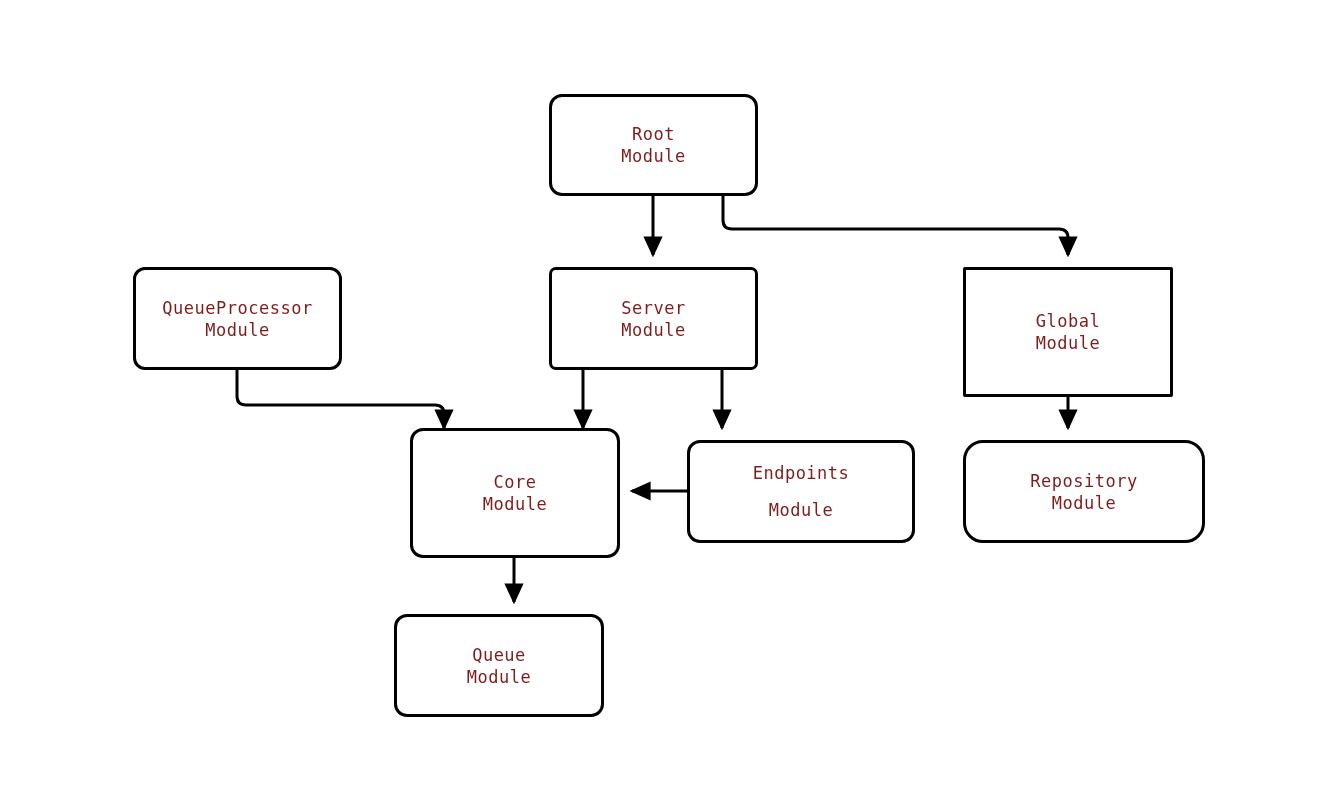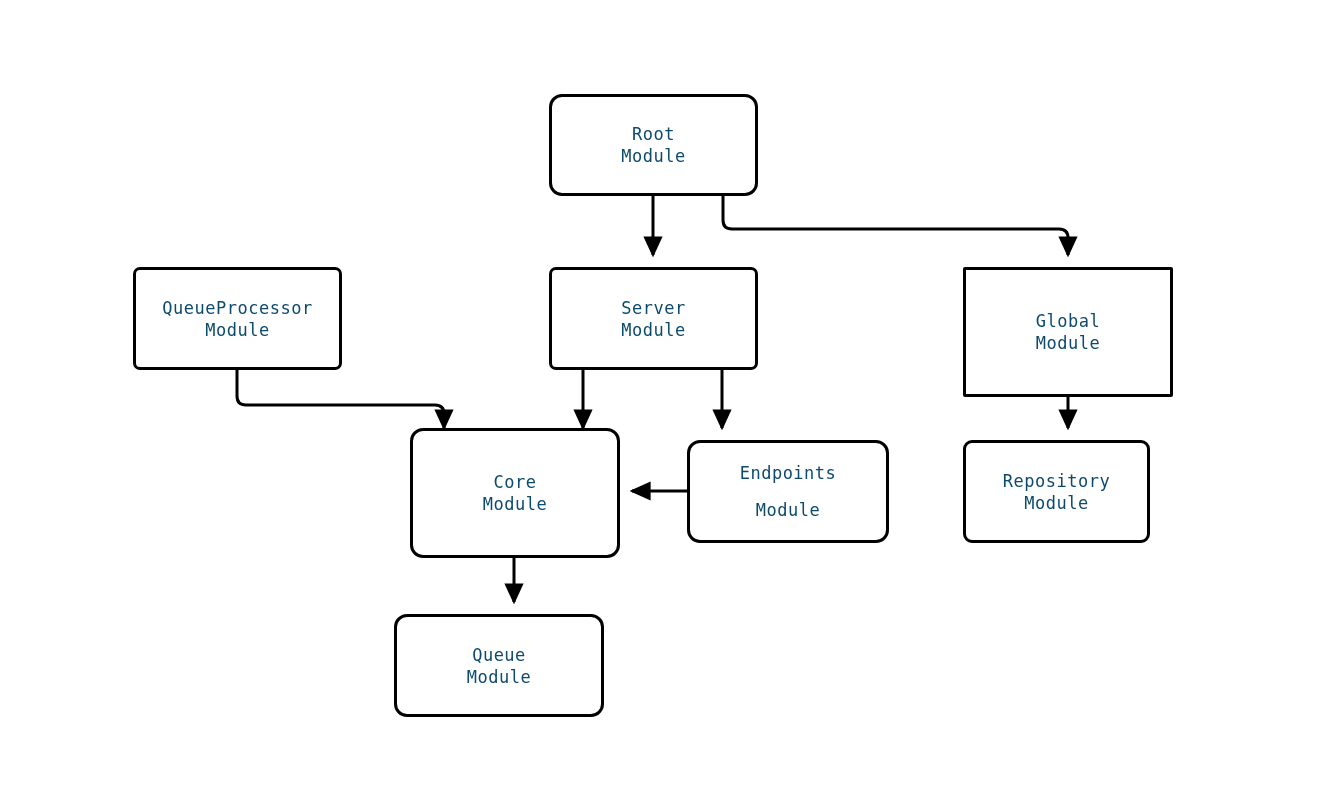--- a/index.html
+++ b/index.html
@@ -36,21 +36,21 @@
     display: flex;
     flex-direction: column;
     align-items: center;
     justify-content: center;
     z-index: 2;
   }
   .node-label-line {
     font-family: "DejaVu Sans Mono", "Liberation Mono", monospace;
     font-size: 17px;
     line-height: 22px;
-    color: #0c4a6e;
+    color: #7f1d1d;
     letter-spacing: 0.5px;
     white-space: pre;
     text-align: center;
   }
 </style>
 </head>
 <body>
 
 <div id="diagram-canvas">
 
@@ -70,46 +70,46 @@
         <path d="M 687 491 L 632 491" marker-end="url(#arrowhead)"></path>
         <path d="M 514 543 L 514 602" marker-end="url(#arrowhead)"></path>
       </g>
   </svg>
 
   <div class="node" style="left: 549px; top: 94px; width: 209px; height: 102px; border-radius: 13px; border-width: 3px; border-color: rgb(0, 0, 0);">
     <span class="node-label-line">Root</span>
     <span class="node-label-line">Module</span>
   </div>
 
-  <div class="node" style="left: 133px; top: 267px; width: 209px; height: 103px; border-radius: 7px; border-width: 3px; border-color: rgb(0, 0, 0);">
+  <div class="node" style="left: 133px; top: 267px; width: 209px; height: 103px; border-radius: 12px; border-width: 3px; border-color: rgb(0, 0, 0);">
     <span class="node-label-line">QueueProcessor</span>
     <span class="node-label-line">Module</span>
   </div>
 
   <div class="node" style="left: 549px; top: 267px; width: 209px; height: 103px; border-radius: 7px; border-width: 3px; border-color: rgb(0, 0, 0);">
     <span class="node-label-line">Server</span>
     <span class="node-label-line">Module</span>
   </div>
 
   <div class="node" style="left: 963px; top: 267px; width: 210px; height: 130px; border-radius: 2px; border-width: 3px; border-color: rgb(0, 0, 0);">
     <span class="node-label-line">Global</span>
     <span class="node-label-line">Module</span>
   </div>
 
   <div class="node" style="left: 410px; top: 428px; width: 210px; height: 130px; border-radius: 13px; border-width: 3px; border-color: rgb(0, 0, 0);">
     <span class="node-label-line">Core</span>
     <span class="node-label-line">Module</span>
   </div>
 
-  <div class="node" style="left: 687px; top: 440px; width: 202px; height: 103px; border-radius: 13px; border-width: 3px; border-color: rgb(0, 0, 0); gap: 15px;">
+  <div class="node" style="left: 687px; top: 440px; width: 228px; height: 103px; border-radius: 13px; border-width: 3px; border-color: rgb(0, 0, 0); gap: 15px;">
     <span class="node-label-line">Endpoints</span>
     <span class="node-label-line">Module</span>
   </div>
 
-  <div class="node" style="left: 963px; top: 440px; width: 187px; height: 103px; border-radius: 9px; border-width: 3px; border-color: rgb(0, 0, 0);">
+  <div class="node" style="left: 963px; top: 440px; width: 242px; height: 103px; border-radius: 20px; border-width: 3px; border-color: rgb(0, 0, 0);">
     <span class="node-label-line">Repository</span>
     <span class="node-label-line">Module</span>
   </div>
 
   <div class="node" style="left: 394px; top: 614px; width: 210px; height: 103px; border-radius: 13px; border-width: 3px; border-color: rgb(0, 0, 0);">
     <span class="node-label-line">Queue</span>
     <span class="node-label-line">Module</span>
   </div>
 
 </div>

